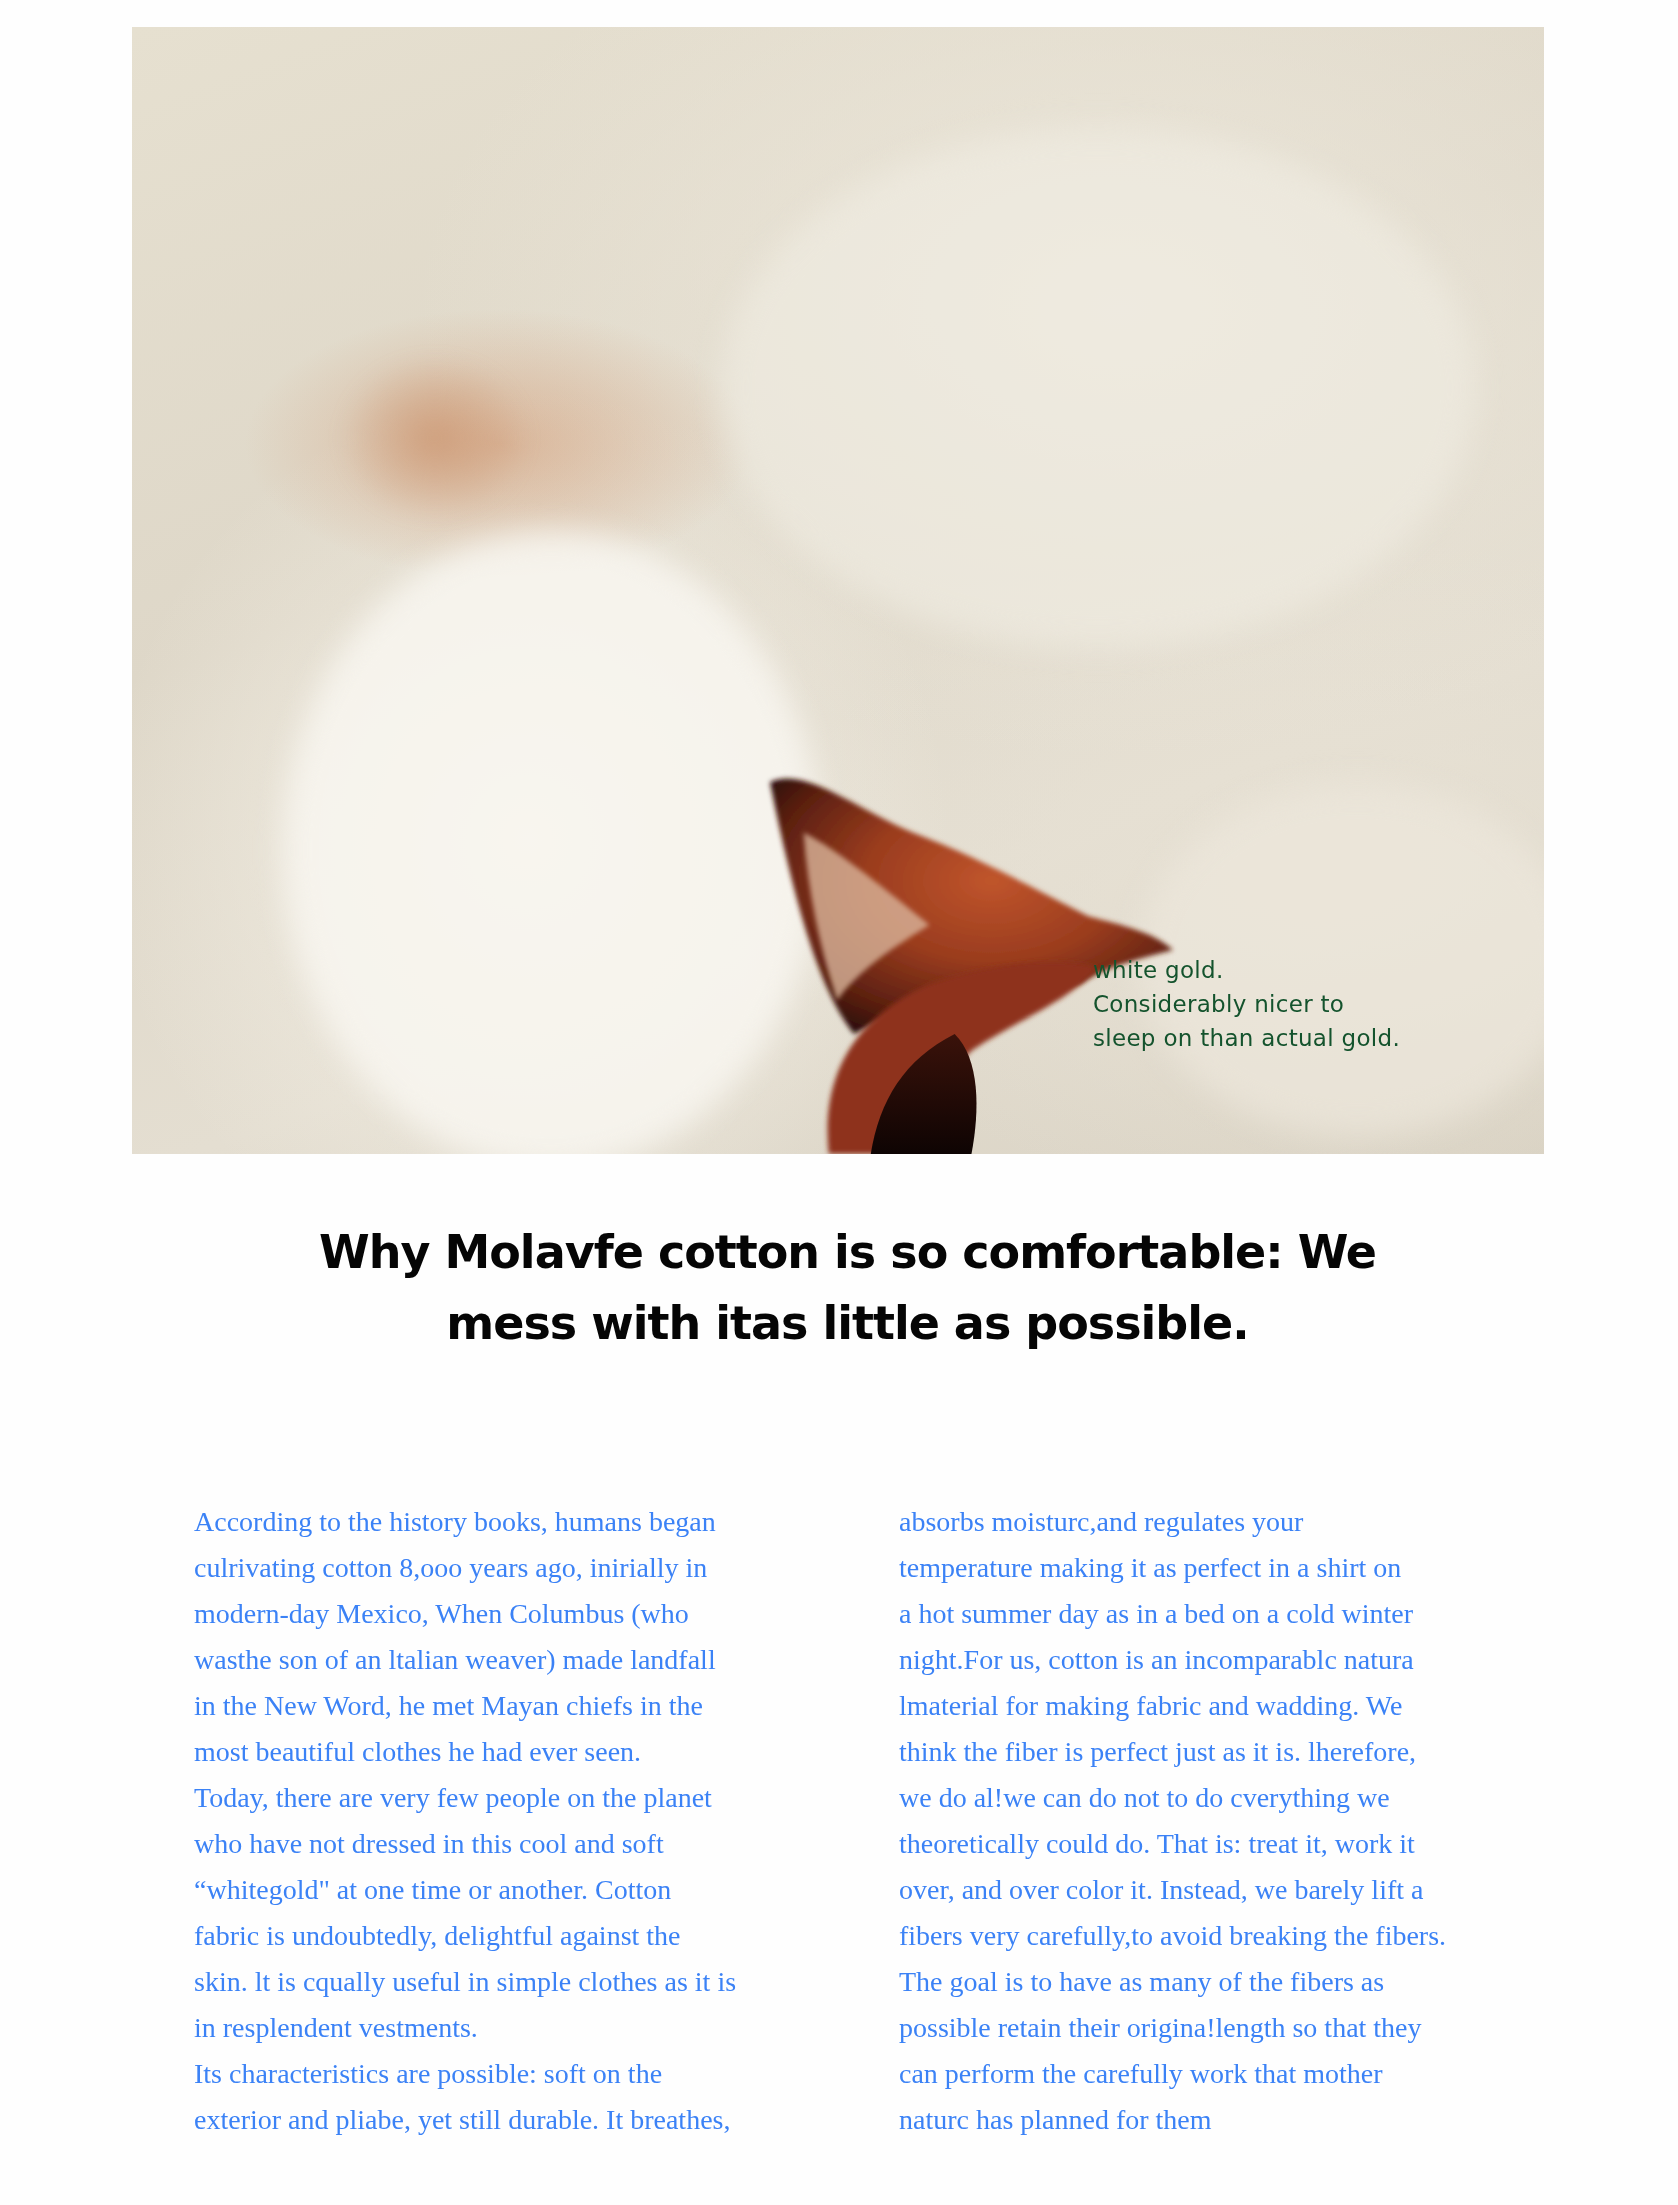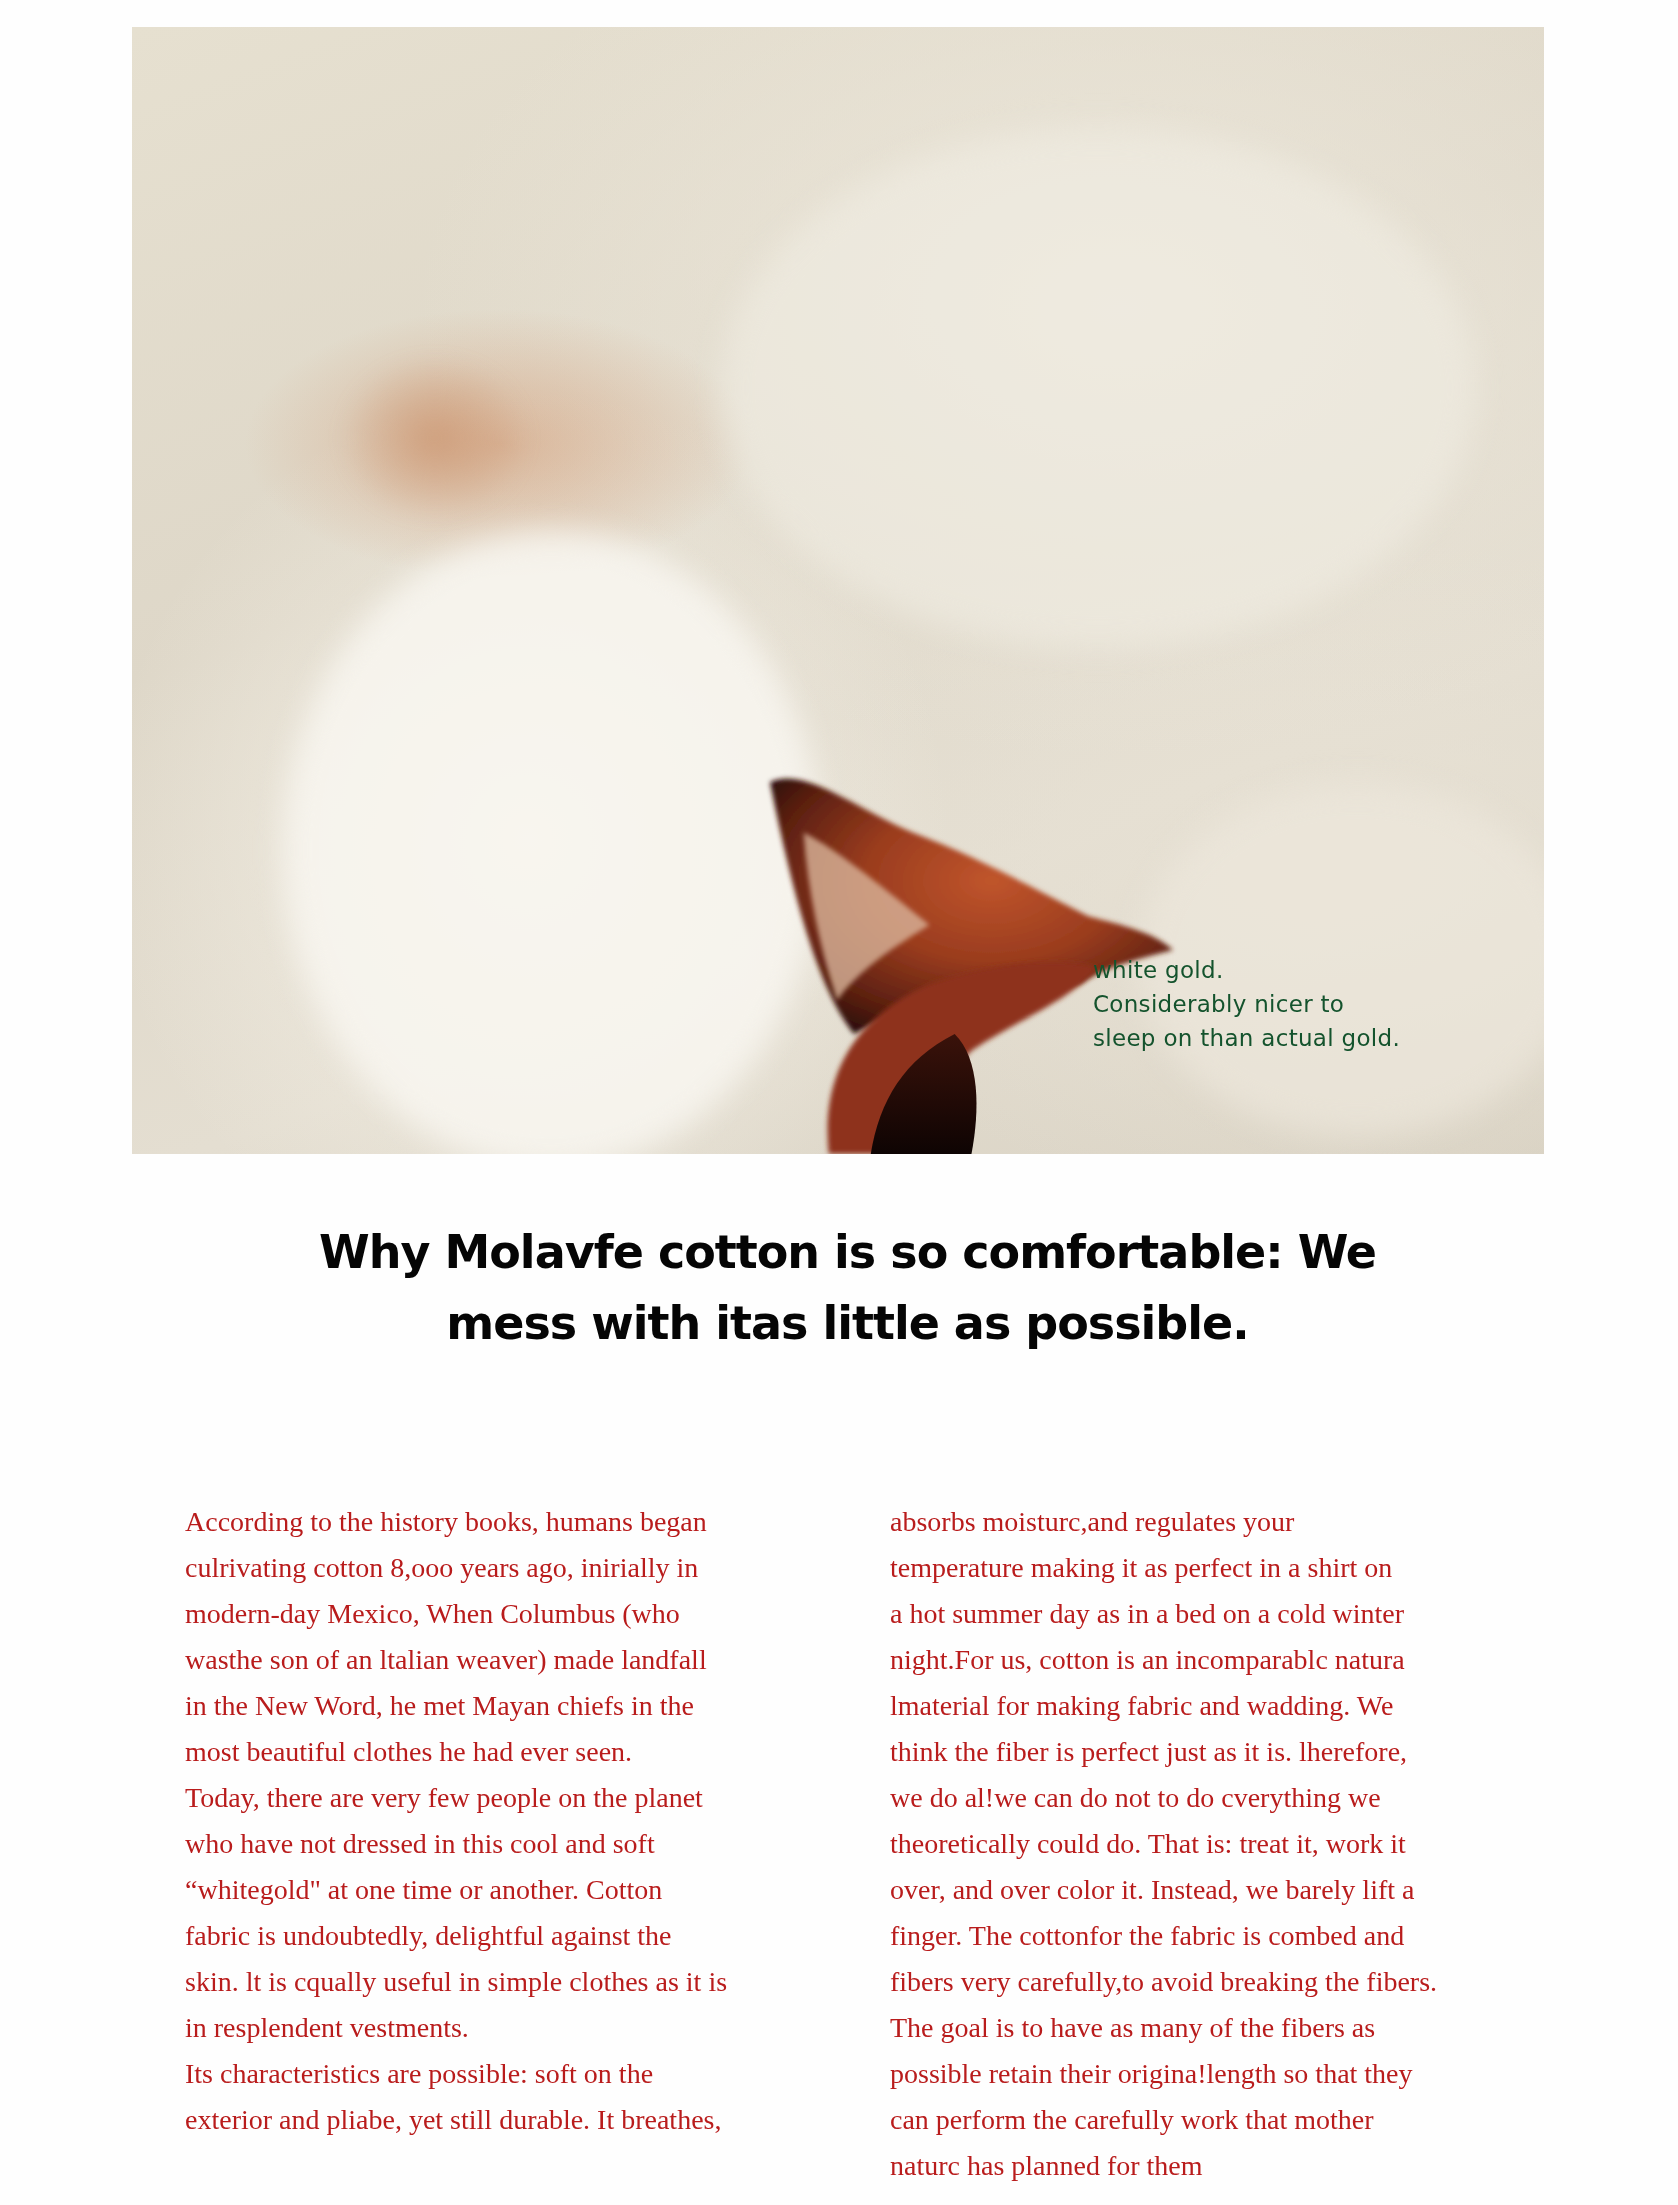--- a/index.html
+++ b/index.html
@@ -76,21 +76,22 @@
     }
     .headline .line { white-space: nowrap; }
     .headline .brand { margin-left: 15px; }
 
     .body-col {
       position: absolute;
       top: 1499px;
       font-family: "Liberation Serif", serif;
       font-size: 28px;
       line-height: 46px;
-      color: #b91c1c;
+      color: #3b82f6;
+      margin-left: 9px;
     }
     .body-col .ln { white-space: nowrap; }
     .col-left { left: 185px; width: 621px; }
     .col-right { left: 890px; width: 638px; }
   </style>
 </head>
 <body>
 
 <div class="hero">
   <div class="fluff b"></div>
@@ -159,20 +160,19 @@
 <div class="body-col col-right">
   <div class="ln">absorbs moisturc,and regulates your</div>
   <div class="ln">temperature making it as perfect in a shirt on</div>
   <div class="ln">a hot summer day as in a bed on a cold winter</div>
   <div class="ln">night.For us, cotton is an incomparablc natura</div>
   <div class="ln">lmaterial for making fabric and wadding. We</div>
   <div class="ln">think the fiber is perfect just as it is. lherefore,</div>
   <div class="ln">we do al!we can do not to do cverything we</div>
   <div class="ln">theoretically could do. That is: treat it, work it</div>
   <div class="ln">over, and over color it. Instead, we barely lift a</div>
-  <div class="ln">finger. The cottonfor the fabric is combed and</div>
   <div class="ln">fibers very carefully,to avoid breaking the fibers.</div>
   <div class="ln">The goal is to have as many of the fibers as</div>
   <div class="ln">possible retain their origina!length so that they</div>
   <div class="ln">can perform the carefully work that mother</div>
   <div class="ln">naturc has planned for them</div>
 </div>
 
 
 </body></html>

